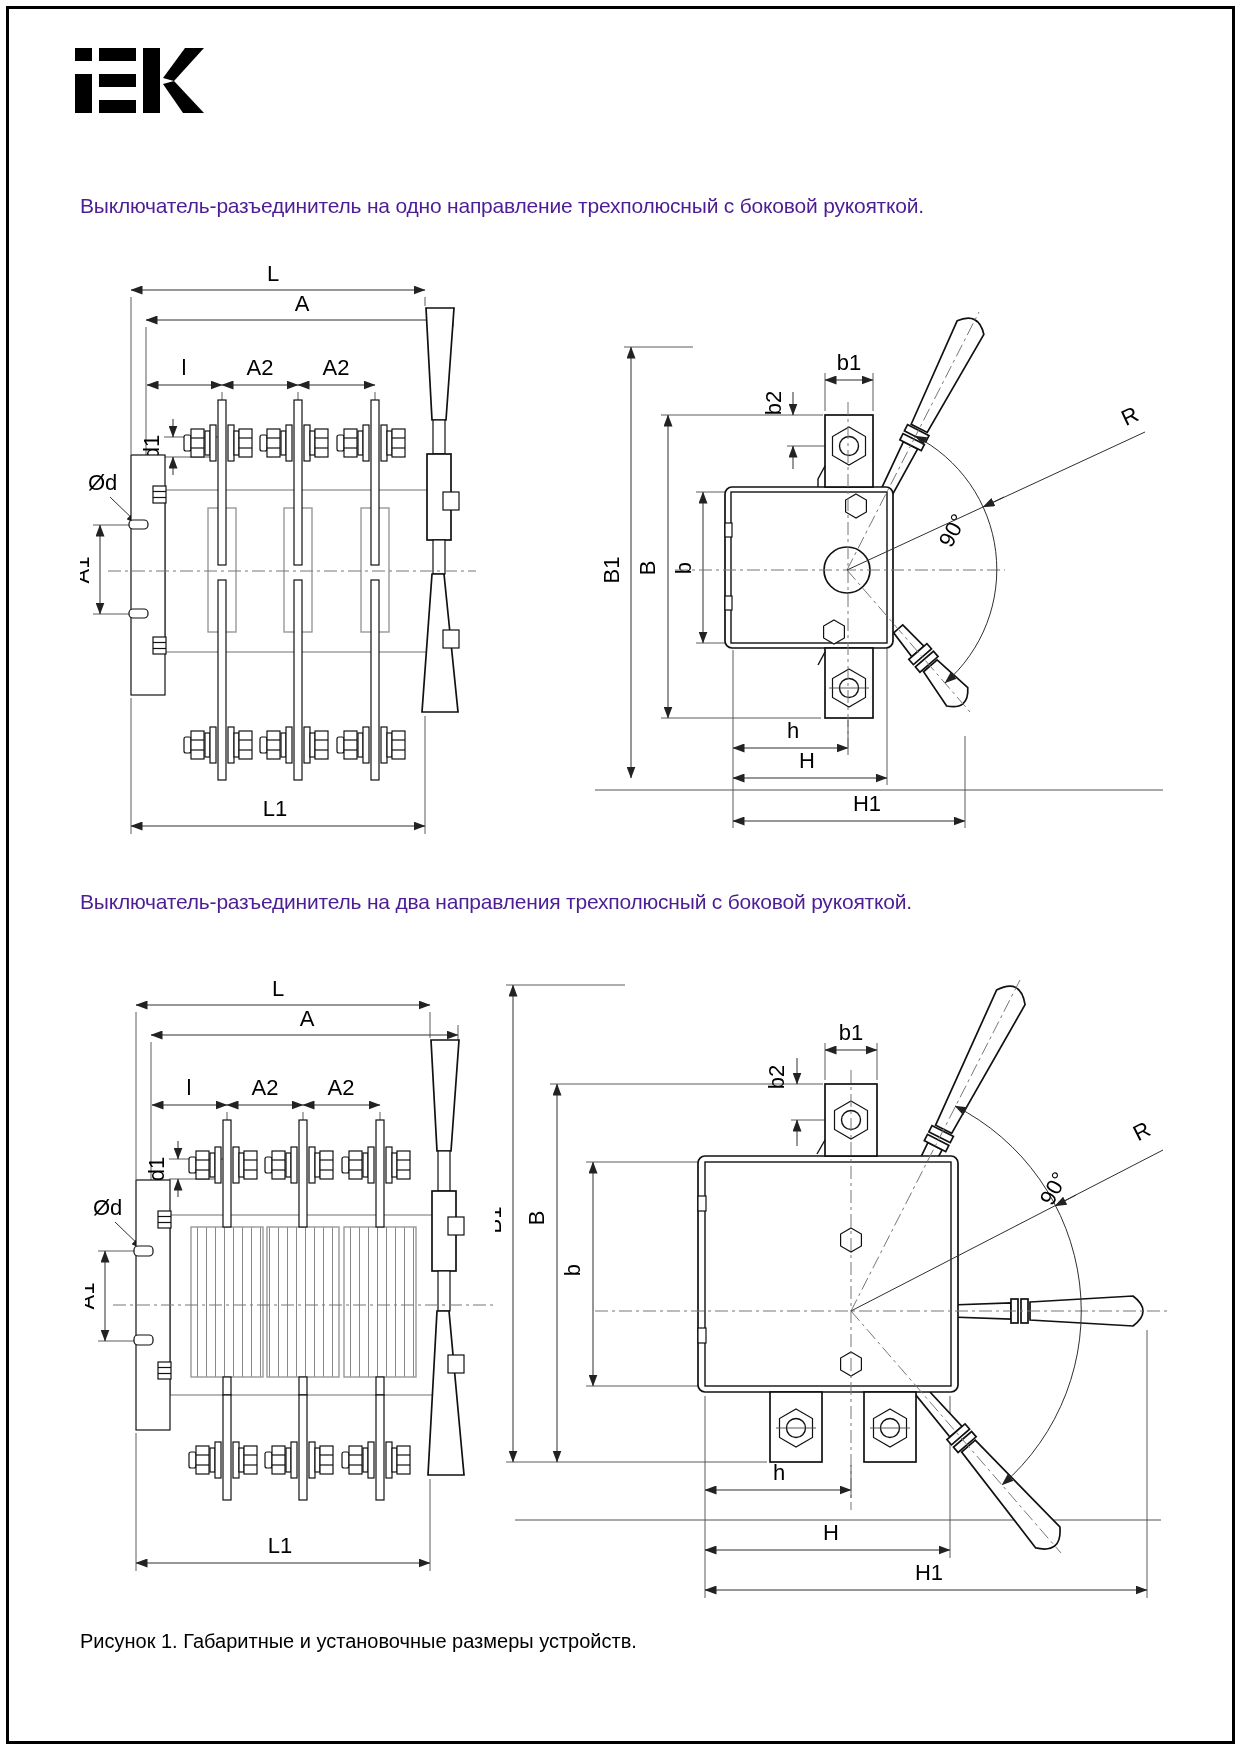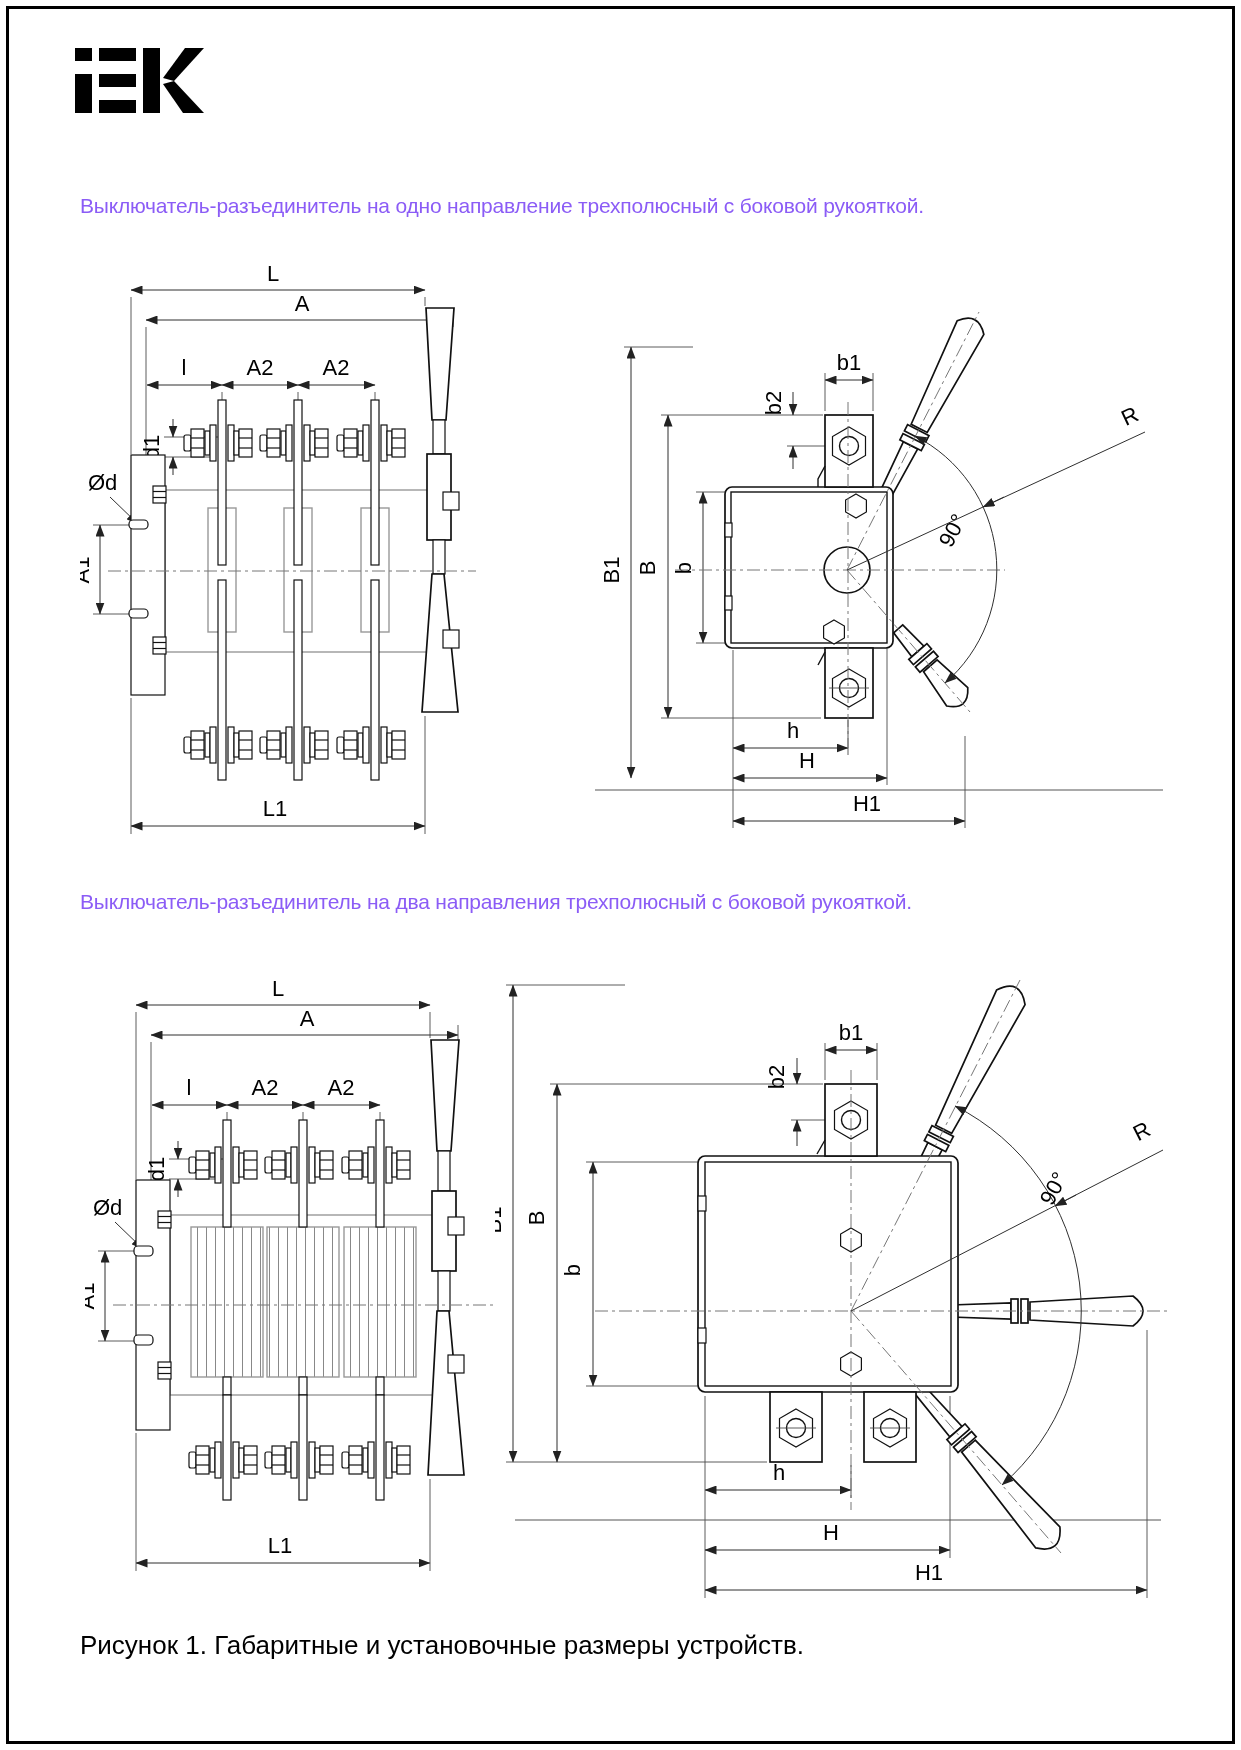--- a/index.html
+++ b/index.html
@@ -1,19 +1,19 @@
 <!DOCTYPE html>
 <html><head>
 <meta charset="utf-8">
 <style>
   html,body{margin:0;padding:0;background:#ffffff;}
   body{width:1241px;height:1750px;position:relative;font-family:"Liberation Sans",sans-serif;overflow:hidden;}
   .frame{position:absolute;left:6px;top:6px;right:6px;bottom:6px;border:3px solid #000;}
-  .title{position:absolute;left:80px;font-size:21px;color:#8b5cf6;white-space:nowrap;letter-spacing:-0.2px;}
-  .caption{position:absolute;left:80px;font-size:26px;color:#000;white-space:nowrap;}
+  .title{position:absolute;left:80px;font-size:21px;color:#4c1d95;white-space:nowrap;letter-spacing:-0.2px;}
+  .caption{position:absolute;left:80px;font-size:20px;color:#000;white-space:nowrap;}
   .drawing{position:absolute;}
   
   .d{stroke:#2f2f2f;stroke-width:1;fill:none}           
   .e{stroke:#4a4a4a;stroke-width:0.9;fill:none}         
   .t{font-family:"Liberation Sans",sans-serif;font-size:22px;fill:#000}
   .o{stroke:#111;stroke-width:1.7;fill:#fff}            
   .o2{stroke:#111;stroke-width:1.2;fill:#fff}           
   .on{stroke:#111;stroke-width:1.4;fill:none}
   .gray{stroke:#999;stroke-width:1.4;fill:none}         
   .c{stroke:#777;stroke-width:1;fill:none;stroke-dasharray:13 4 3 4} 

